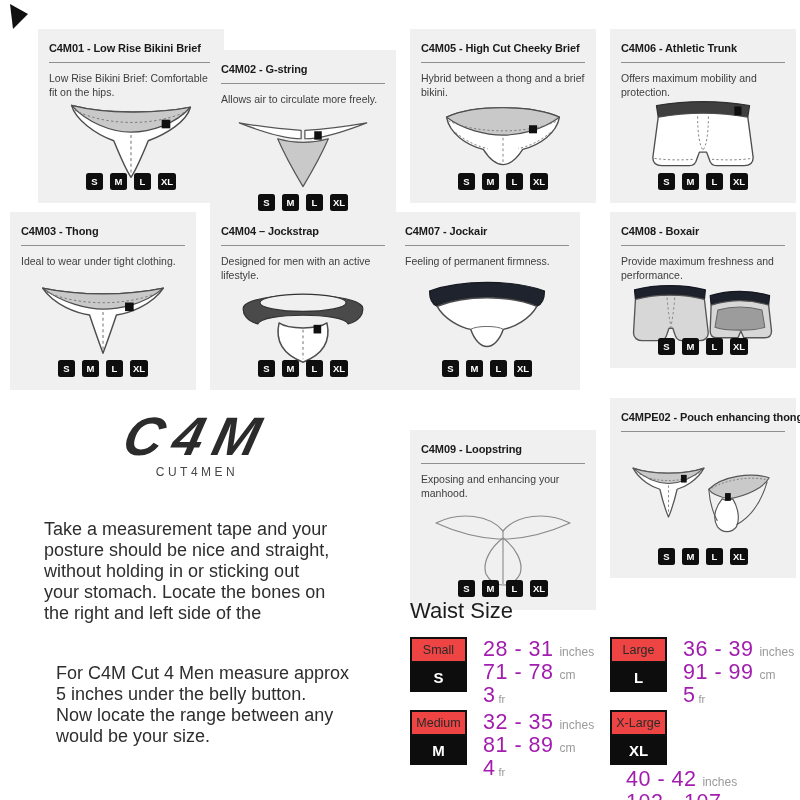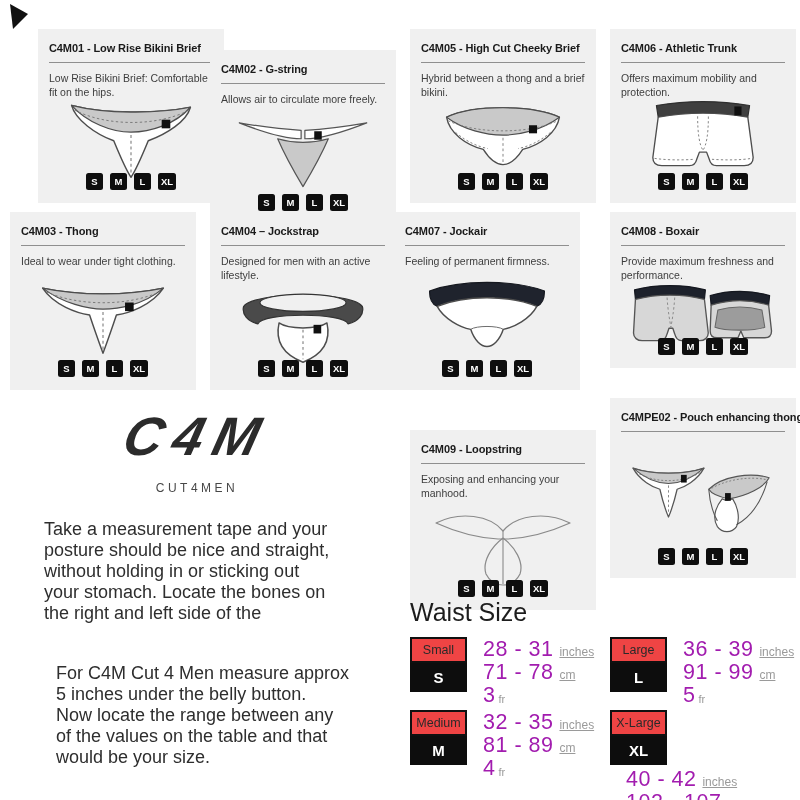--- a/index.html
+++ b/index.html
@@ -23,41 +23,41 @@
     min-width:17px; height:17px; padding:0 3px; background:#0e0e0e; color:#fff;
     font-size:9.5px; font-weight:700; display:flex; align-items:center; justify-content:center;
     border-radius:2.5px;
   }
   
   .logo-block { position:absolute; left:87px; top:408px; width:220px; text-align:center; }
   .logo-word {
     display:inline-block; font-size:54px; font-weight:700; font-style:italic;
     letter-spacing:10px; color:#2b2b2b; transform:skewX(-14deg); line-height:1.05;
   }
-  .logo-sub { font-size:12px; letter-spacing:3.5px; color:#474747; margin-top:16px; }
+  .logo-sub { font-size:12px; letter-spacing:3.5px; color:#474747; margin-top:0; }
   
   .para { position:absolute; left:44px; width:364px; font-size:18px; line-height:21px; color:#2e2e2e; }
   .para-1 { top:519px; }
   .para-2 { top:663px;margin-left:12px; }
   
-  .waist-title { position:absolute; left:410px; top:598px; font-size:25px; font-weight:400; color:#1d1d1d; }
+  .waist-title { position:absolute; left:410px; top:598px; font-size:22px; font-weight:400; color:#1d1d1d; }
   .size-entry { position:absolute; display:flex; align-items:flex-start; }
   .size-box { width:57px; flex:0 0 57px; }
   .size-box-label {
     height:26px; border:2px solid #101010; background:#ef4444; display:flex;
     align-items:center; justify-content:center; font-size:12.5px; color:#2a2a2a;
   }
   .size-box-letter {
     height:29px; background:#0d0d0d; color:#fff; display:flex;
     align-items:center; justify-content:center; font-size:15px; font-weight:700;
   }
   .size-values { margin-left:16px; }
   .size-line { display:flex; align-items:baseline; height:23px; white-space:nowrap; }
   .size-num { font-size:21.5px; color:#a21caf; letter-spacing:0.5px; }
-  .size-unit { font-size:12px; color:#9a9a9a; margin-left:6px;text-decoration:underline; }
+  .size-unit { font-size:12px; color:#9a9a9a; margin-left:6px; }
   .size-unit-fr { font-size:11px; color:#9a9a9a; margin-left:3px; position:relative; top:1px; }
   
   .corner-mark { position:absolute; left:8px; top:3px; }
 </style>
 </head>
 <body>
 
 <div class="page">
 
   <svg class="corner-mark" width="22" height="28">
@@ -288,21 +288,20 @@
     <div>Take a measurement tape and your</div>
     <div>posture should be nice and straight,</div>
     <div>without holding in or sticking out</div>
     <div>your stomach. Locate the bones on</div>
     <div>the right and left side of the</div>
   </div>
   <div class="para para-2">
     <div>For C4M Cut 4 Men measure approx</div>
     <div>5 inches under the belly button.</div>
     <div>Now locate the range between any</div>
-    <div>of the values on the table and that</div>
     <div>would be your size.</div>
   </div>
 
   <h2 class="waist-title">Waist Size</h2>
 
   <div class="size-entry" style="left:410px; top:637px;">
     <div class="size-box">
       <div class="size-box-label">Small</div>
       <div class="size-box-letter">S</div>
     </div>

